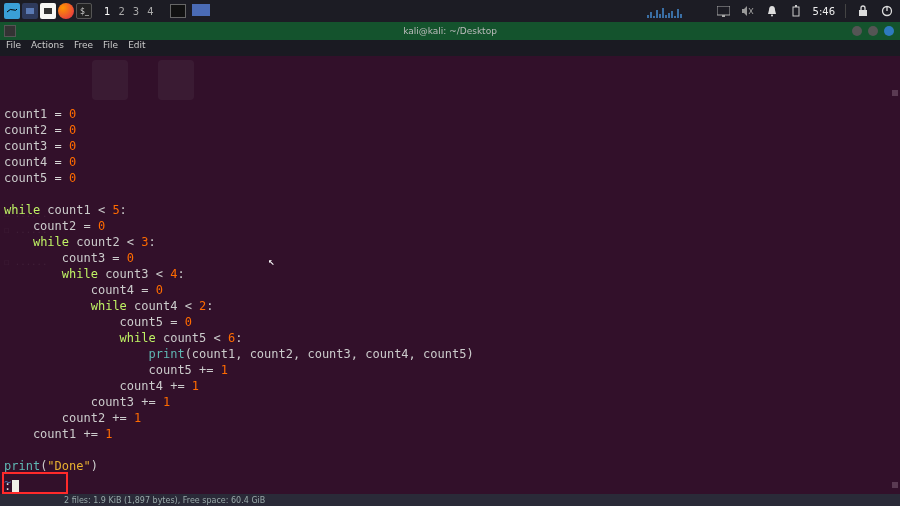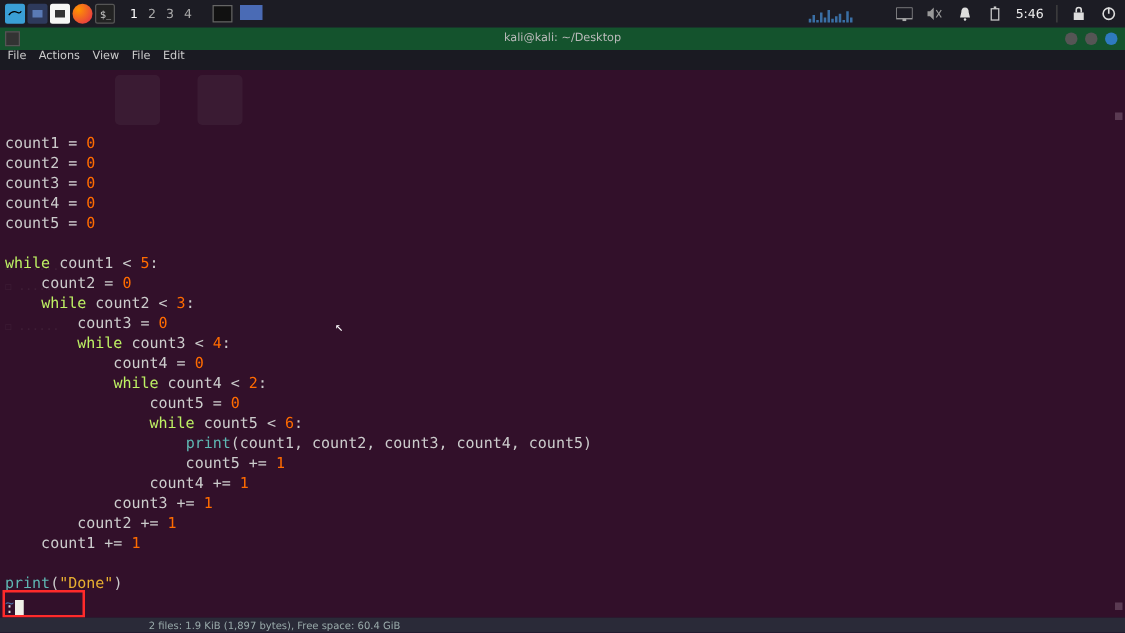--- a/index.html
+++ b/index.html
@@ -150,21 +150,21 @@
   }
   
   
   .status-bar {
     height: 12px;
     background: #2a2a38;
     display: flex;
     align-items: center;
     font-size: 8px;
     color: #9aa;
-    padding-left: 119px;
+    padding-left: 64px;
   }
   
   svg { display: block; }
 </style>
 </head>
 <body>
 
 <div class="taskbar">
   <div class="taskbar-left">
     <div class="tb-icon kali">
@@ -262,21 +262,21 @@
   <div class="wbtns">
     <div class="wbtn min"></div>
     <div class="wbtn max"></div>
     <div class="wbtn close"></div>
   </div>
 </div>
 
 <div class="menu-bar">
   <span class="menu-item">File</span>
   <span class="menu-item">Actions</span>
-  <span class="menu-item">View</span>
+  <span class="menu-item">Free</span>
   <span class="menu-item">File</span>
   <span class="menu-item">Edit</span>
 </div>
 
 <div class="editor">
 <div class="ghost-icons"><div></div><div></div></div>
 <div class="ghost-side">☐ ......<br>☐ ......<br><br>☐ ......</div>
 <span><span>count1 </span><span class="op">= </span><span class="num">0</span></span>
 <span><span>count2 </span><span class="op">= </span><span class="num">0</span></span>
 <span><span>count3 </span><span class="op">= </span><span class="num">0</span></span>

